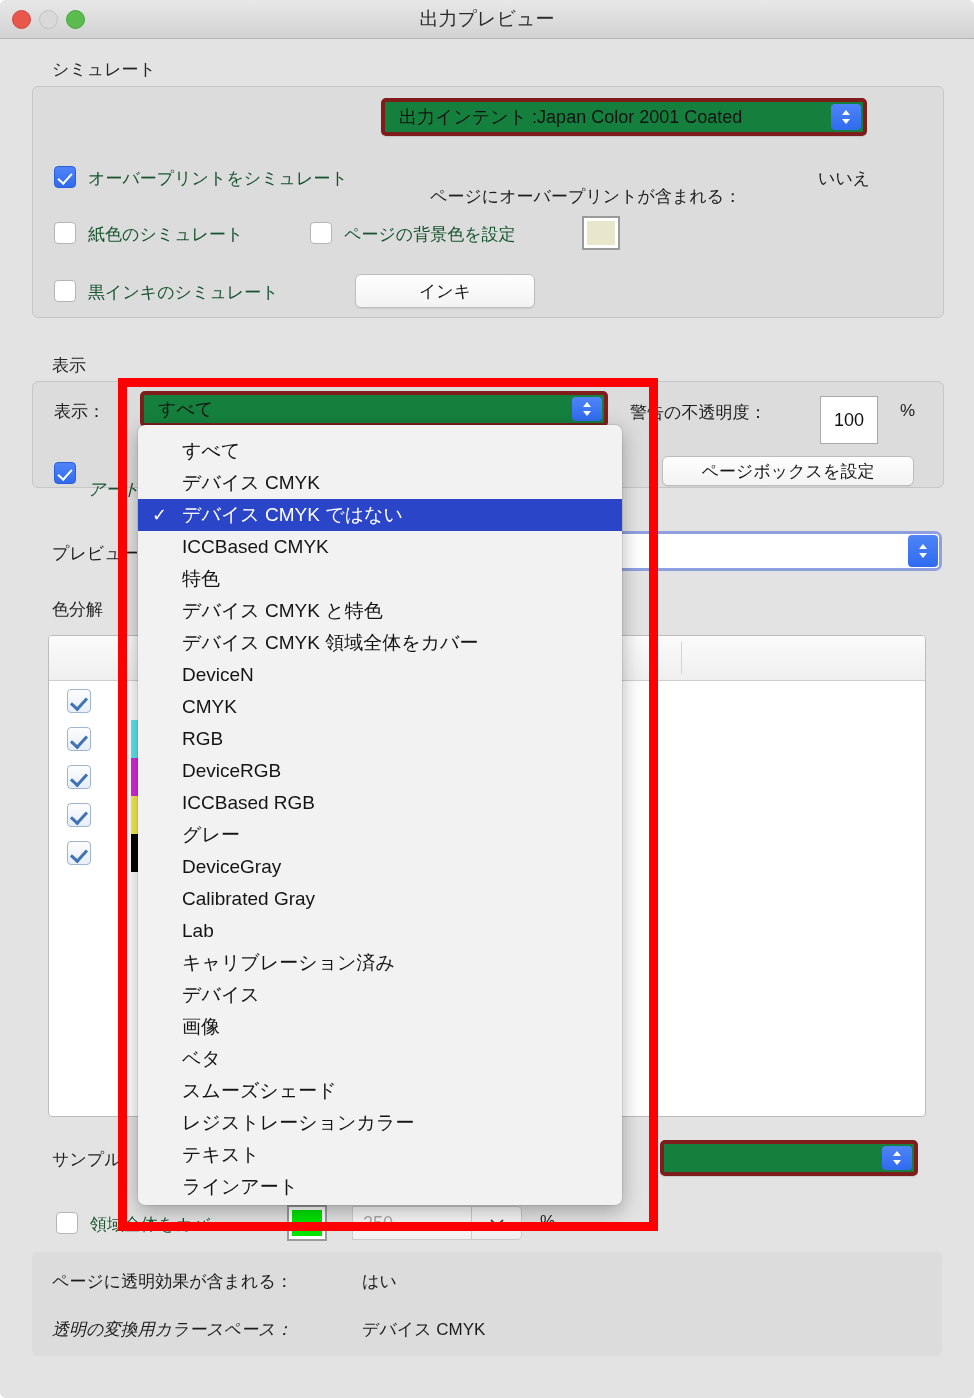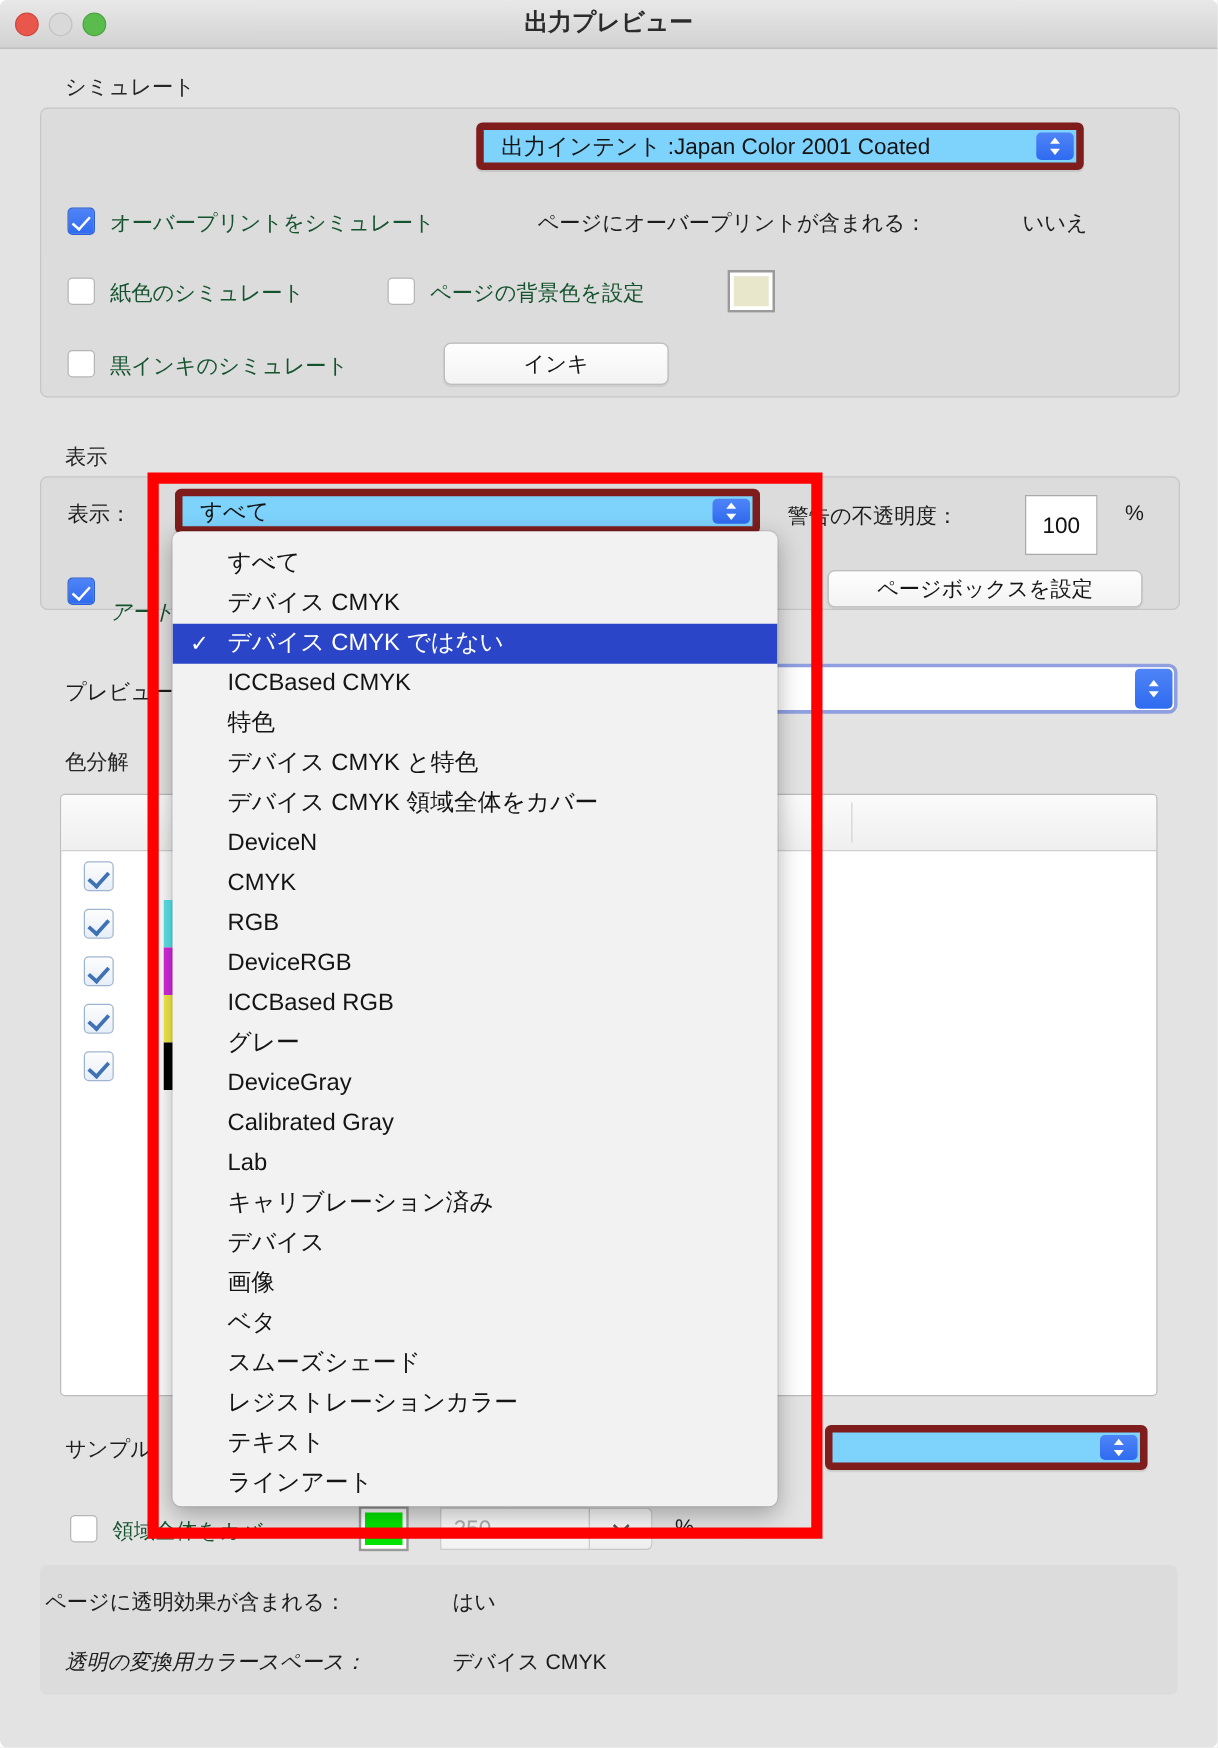--- a/index.html
+++ b/index.html
@@ -23,40 +23,40 @@
     border-bottom:1px solid #b4b4b4;
   }
   .lights{position:absolute;left:12px;top:10px;display:flex;gap:8px;}
   .light{width:17px;height:17px;border-radius:50%;}
   .light.red{background:#e9564b;border:1px solid #d0453d;}
   .light.yellow{background:#d9d9d9;border:1px solid #c2c2c2;}
   .light.green{background:#5bbc4e;border:1px solid #4ba341;}
   .win-title{
     position:absolute;left:0;top:0;width:974px;height:38px;
     line-height:38px;text-align:center;
-    font-size:19px;color:#2b2b2b;font-weight:700;
+    font-size:19px;color:#2b2b2b;font-weight:400;
   }
   
   .grp-label{
     position:absolute;font-size:17px;color:#262626;
   }
   .grp-box{
     position:absolute;
     background:#dcdcdc;
     border:1px solid #c6c6c6;
     border-radius:6px;
   }
   .row-label{position:absolute;font-size:17px;color:#1c1c1c;white-space:nowrap;}
   .static-val{position:absolute;font-size:17px;color:#1c1c1c;white-space:nowrap;}
 
   
   .popup{
     position:absolute;
-    background:#7dd3fc;
-    border:6px solid #7f1d1d;
+    background:#15803d;
+    border:4px solid #7f1d1d;
     border-radius:5px;
     box-shadow:0 1px 1px rgba(0,0,0,.10);
     box-sizing:border-box;
   }
   .popup .pv{
     position:absolute;left:14px;top:50%;transform:translateY(-50%);
     font-size:18px;color:#131313;white-space:nowrap;
   }
   .popup .arrows{
     position:absolute;right:2px;top:2px;bottom:2px;width:30px;
@@ -194,21 +194,21 @@
     <div class="arrows">
       <svg width="14" height="20" viewBox="0 0 14 20">
           <path d="M7 3 L11 8 L3 8 Z" fill="#fff"></path>
           <path d="M7 17 L11 12 L3 12 Z" fill="#fff"></path>
         </svg>
     </div>
   </div>
 
   <div class="cbx on" style="left:54px;top:166px;"></div>
   <div class="cbx-label" style="left:88px;top:167px;">オーバープリントをシミュレート</div>
-  <div class="static-val" style="left:430px;top:167px;">ページにオーバープリントが含まれる：</div>
+  <div class="static-val" style="left:430px;top:185px;">ページにオーバープリントが含まれる：</div>
   <div class="static-val" style="left:818px;top:167px;">いいえ</div>
 
   <div class="cbx off" style="left:54px;top:222px;"></div>
   <div class="cbx-label" style="left:88px;top:223px;">紙色のシミュレート</div>
   <div class="cbx off" style="left:310px;top:222px;"></div>
   <div class="cbx-label" style="left:344px;top:223px;">ページの背景色を設定</div>
   <div class="well" style="left:582px;top:216px;width:38px;height:34px;">
     <div class="swatch" id="pgbg" style="background: rgb(232, 230, 203);"></div>
   </div>
 
@@ -294,21 +294,21 @@
   </div>
   <div class="tfield dim" style="left:352px;top:1206px;width:120px;height:34px;justify-content:flex-start;padding-left:10px;background:linear-gradient(to bottom,#fcfcfc,#f2f2f2);border-color:#cccccc;">250</div>
   <div class="stepper" style="left:472px;top:1206px;width:50px;height:34px;border-left:none;border-radius:0 5px 5px 0;">
     <svg width="16" height="10" viewBox="0 0 16 10">
         <path d="M2 2 L8 8 L14 2" stroke="#555" stroke-width="2" fill="none"></path>
       </svg>
   </div>
   <div class="static-val" style="left:540px;top:1212px;">%</div>
 
   <div class="grp-box" style="left:32px;top:1252px;width:910px;height:104px;background:#dcdcdc;border:none;"></div>
-  <div class="static-val" style="left:36px;top:1270px;font-family:Liberation Mono, monospace;">ページに透明効果が含まれる：</div>
+  <div class="static-val" style="left:52px;top:1270px;font-family:Liberation Mono, monospace;">ページに透明効果が含まれる：</div>
   <div class="static-val" style="left:362px;top:1270px;">はい</div>
   <div class="static-val" style="left:52px;top:1318px;font-style:italic;">透明の変換用カラースペース：</div>
   <div class="static-val" style="left:362px;top:1318px;">デバイス CMYK</div>
 
   <div class="menu" style="left:138px;top:425px;width:484px;height:780px;">
     <div id="menu-items">
         <div class="mitem"><span>すべて</span></div>
         <div class="mitem"><span>デバイス CMYK</span></div>
         <div class="mitem sel"><span class="chk">✓</span><span>デバイス CMYK ではない</span></div>
         <div class="mitem"><span>ICCBased CMYK</span></div>

